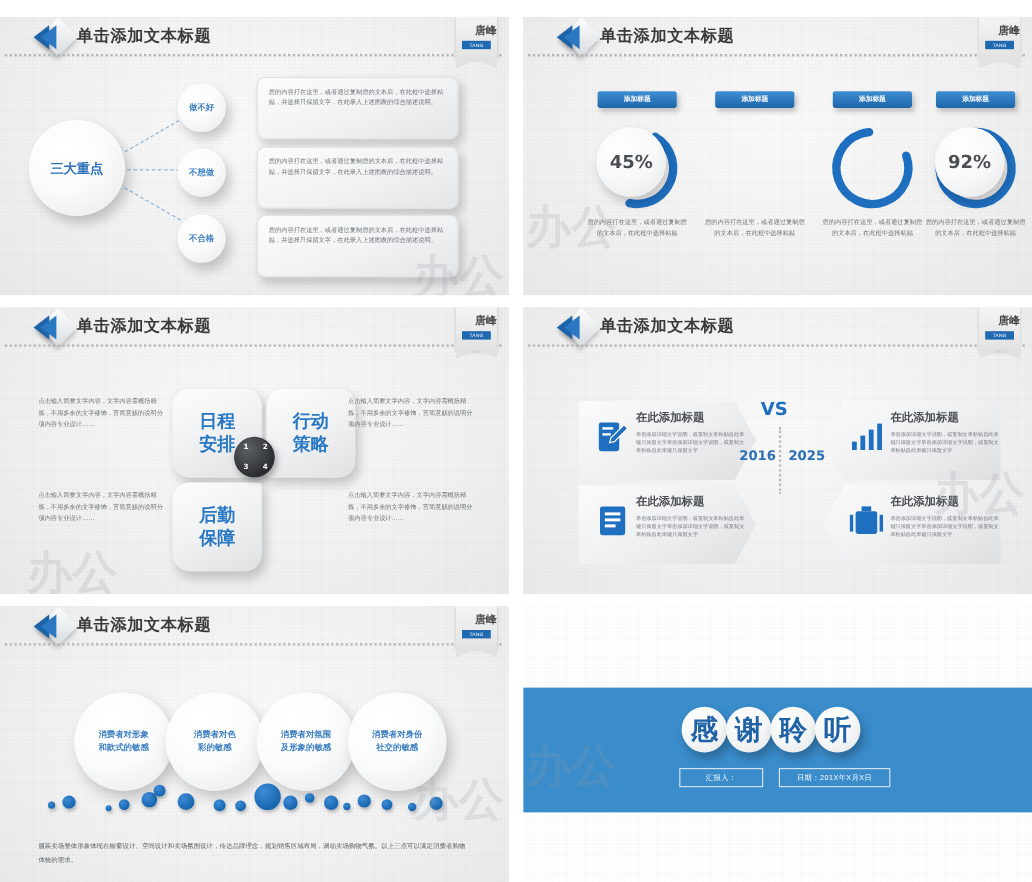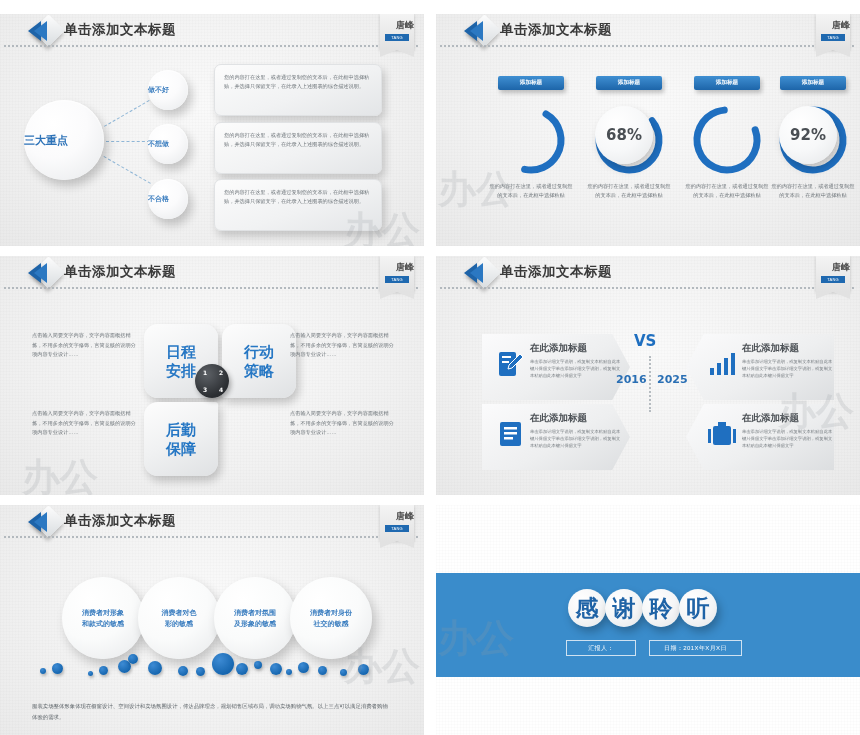--- a/index.html
+++ b/index.html
@@ -86,21 +86,21 @@
     position:absolute; left:5px; right:5px; top:20px; height:7px;
     background:#1f69b0; color:#fff; font-size:4px; line-height:7px;
     text-align:center; letter-spacing:.2px; overflow:hidden;
   }
 
   
   .gcircle {
     position:absolute; border-radius:50%;
     background: radial-gradient(circle at 36% 30%, #ffffff 0%, #fbfbfc 45%, #e7e9eb 100%);
     box-shadow: 4px 6px 10px rgba(0,0,0,.20), inset 0 1px 2px rgba(255,255,255,.9);
-    display:flex; align-items:center; justify-content:flex-start;
+    display:flex; align-items:center; justify-content:center;
     text-align:center; color:#2e73b8; font-weight:bold;
   }
   .gcard {
     position:absolute; border-radius:7px;
     background: linear-gradient(160deg,#fcfcfc 0%, #f1f2f3 55%, #e3e5e7 100%);
     box-shadow: 3px 5px 8px rgba(0,0,0,.18);
     border:1px solid #e0e2e4;
   }
   .body-cn {
     font-size:5.2px; line-height:9px; color:#6d7479;
@@ -282,35 +282,30 @@
         </div>
       </div>
 
       <div class="s2-tag" style="left:62px; top:62px;">
         <span>添加标题</span>
       </div>
       <div class="s2-ringwrap" style="left:57px; top:88px;">
         <svg class="s2-arc" width="76" height="76" viewBox="0 0 76 76">
           <circle cx="38" cy="38" r="30" fill="none" stroke="#1f6fc0" stroke-width="7" stroke-linecap="round" stroke-dasharray="84.8 103.7" transform="rotate(-60 38 38)"></circle>
         </svg>
+        <div class="s2-disc">
+          <span>45%</span>
+        </div>
       </div>
       <div class="s2-text" style="left:51px; top:168px;">
         <span>您的内容打在这里，或者通过复制您的文本后，在此框中选择粘贴</span>
       </div>
 
       <div class="s2-tag" style="left:160px; top:62px;">
         <span>添加标题</span>
-      </div>
-      <div class="s2-ringwrap" style="left:155px; top:88px;">
-        <svg class="s2-arc" width="76" height="76" viewBox="0 0 76 76">
-          <circle cx="38" cy="38" r="30" fill="none" stroke="#1f6fc0" stroke-width="7" stroke-linecap="round" stroke-dasharray="128.2 60.3" transform="rotate(-40 38 38)"></circle>
-        </svg>
-        <div class="s2-disc">
-          <span>68%</span>
-        </div>
       </div>
       <div class="s2-text" style="left:149px; top:168px;">
         <span>您的内容打在这里，或者通过复制您的文本后，在此框中选择粘贴</span>
       </div>
 
       <div class="s2-tag" style="left:258px; top:62px;">
         <span>添加标题</span>
       </div>
       <div class="s2-ringwrap" style="left:253px; top:88px;">
         <svg class="s2-arc" width="76" height="76" viewBox="0 0 76 76">

